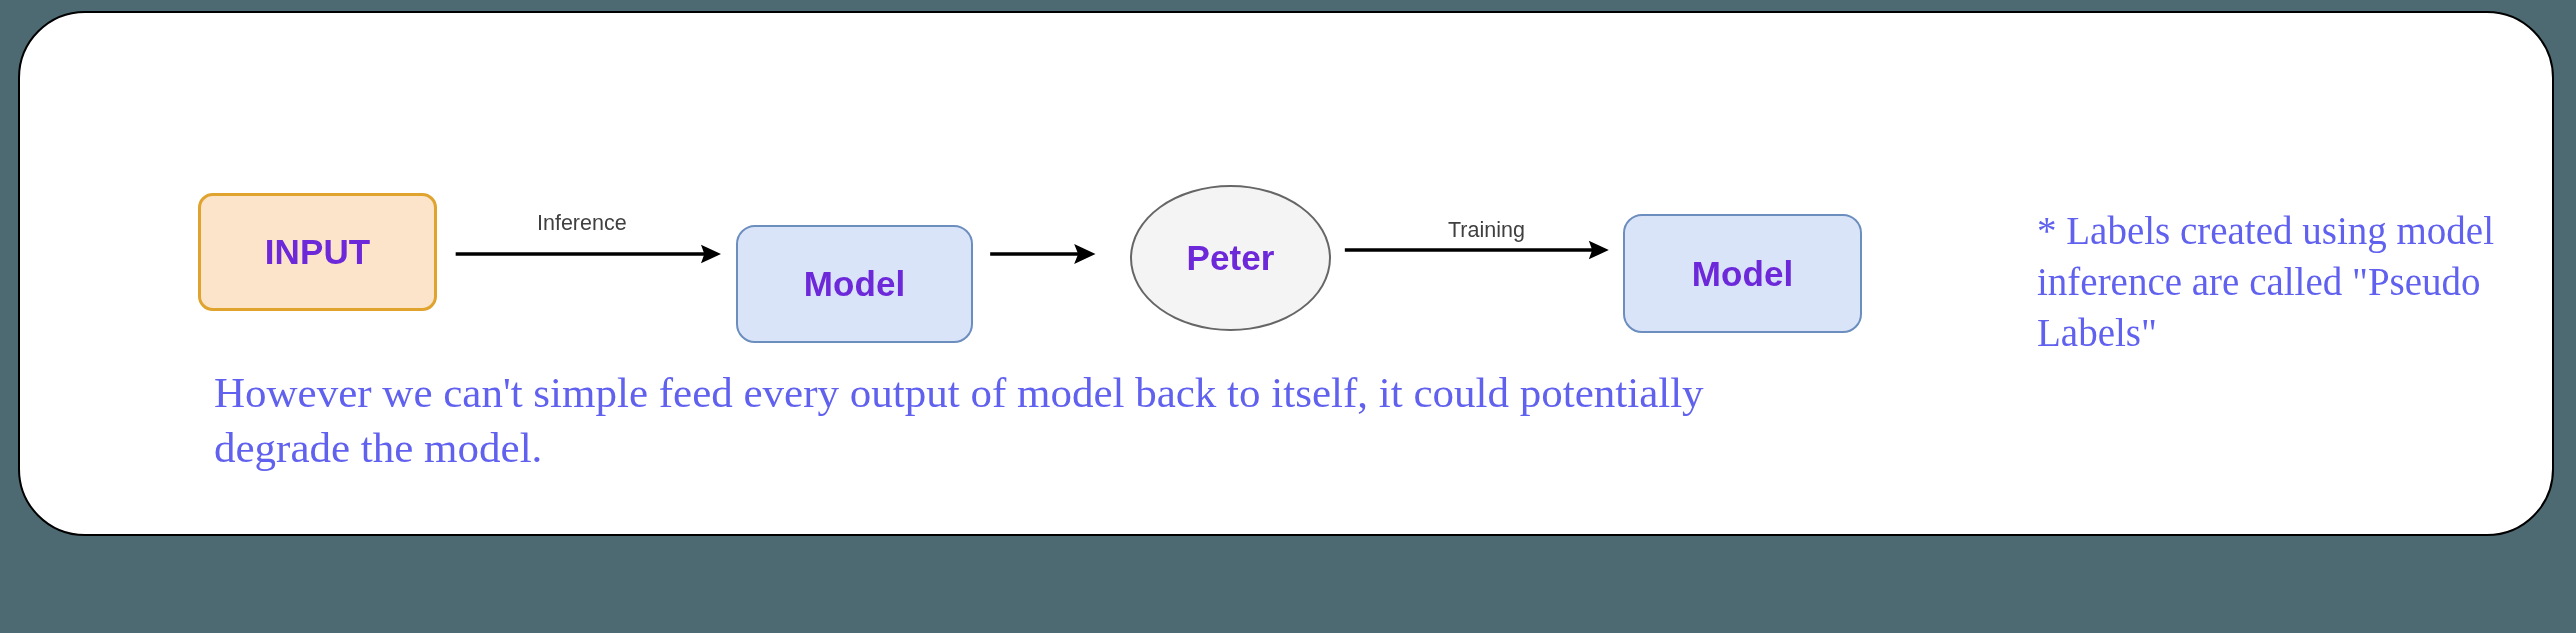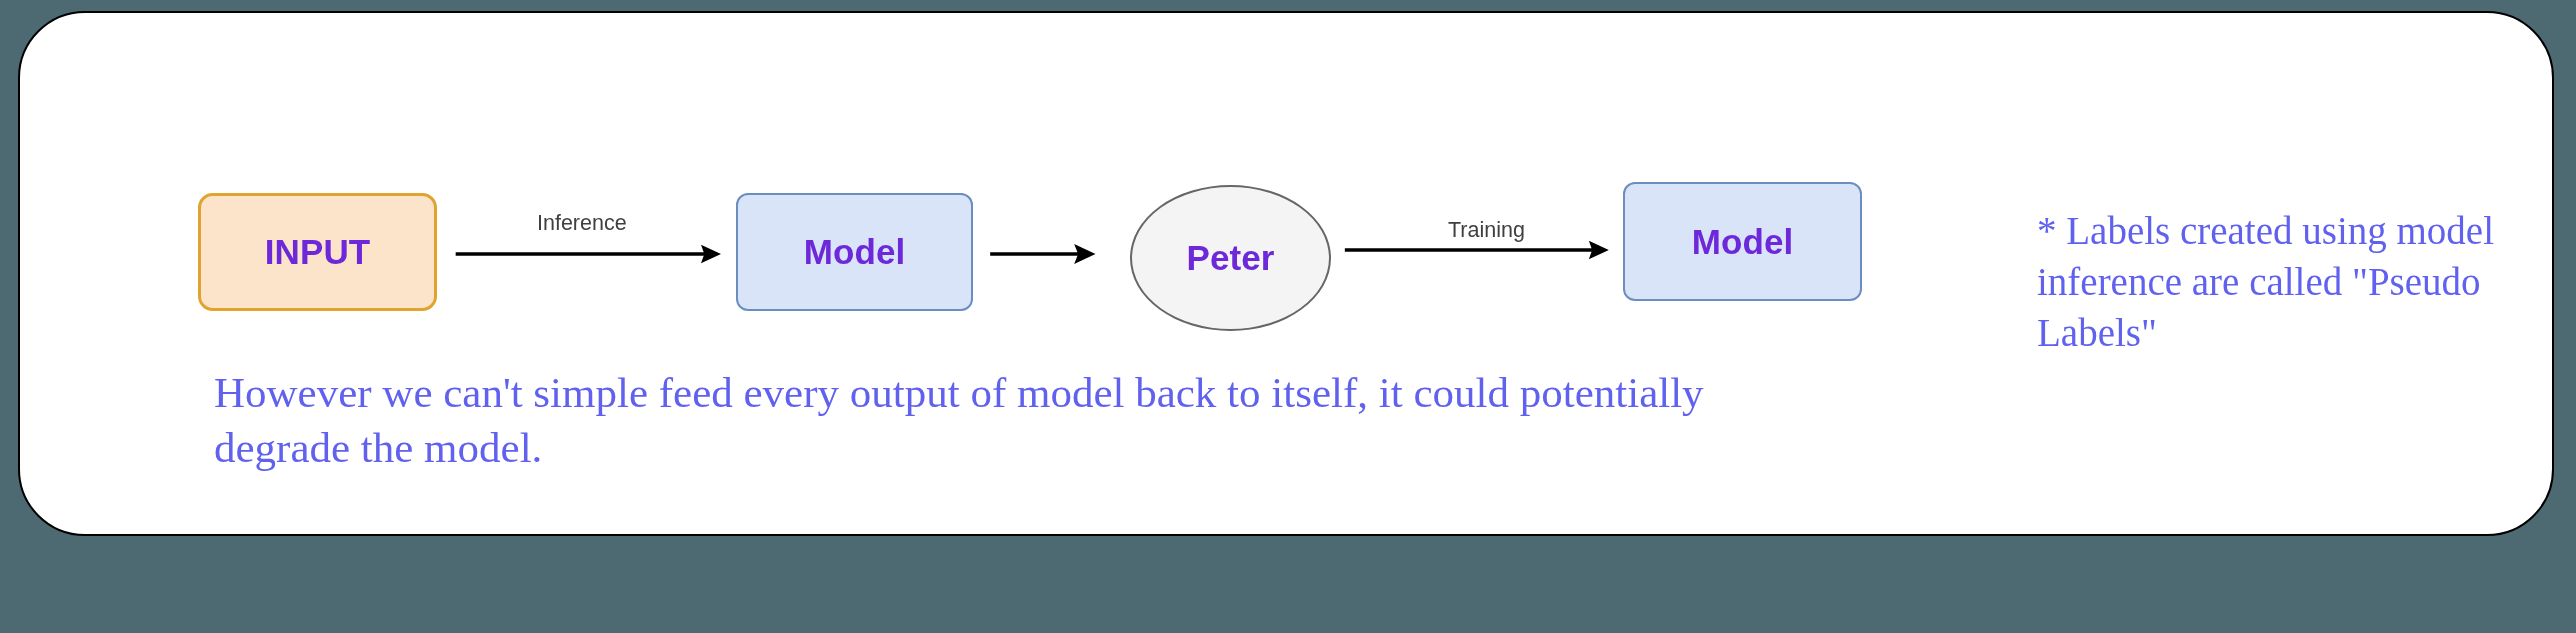--- a/index.html
+++ b/index.html
@@ -60,21 +60,22 @@
     height: 118px;
     background: #fce4ca;
     border: 3.4px solid #e0a32e;
     border-radius: 14.8px;
   }
 
   
   .node-model {
     background: #dae4f9;
     border: 2.7px solid #6c8ebf;
-    border-radius: 12px;
+    border-radius: 19px;
+    margin-top: 32px;
   }
   #node-model-1 {
     left: 716px;
     top: 180px;
     width: 237px;
     height: 118px;
   }
   #node-model-2 {
     left: 1603px;
     top: 169px;

